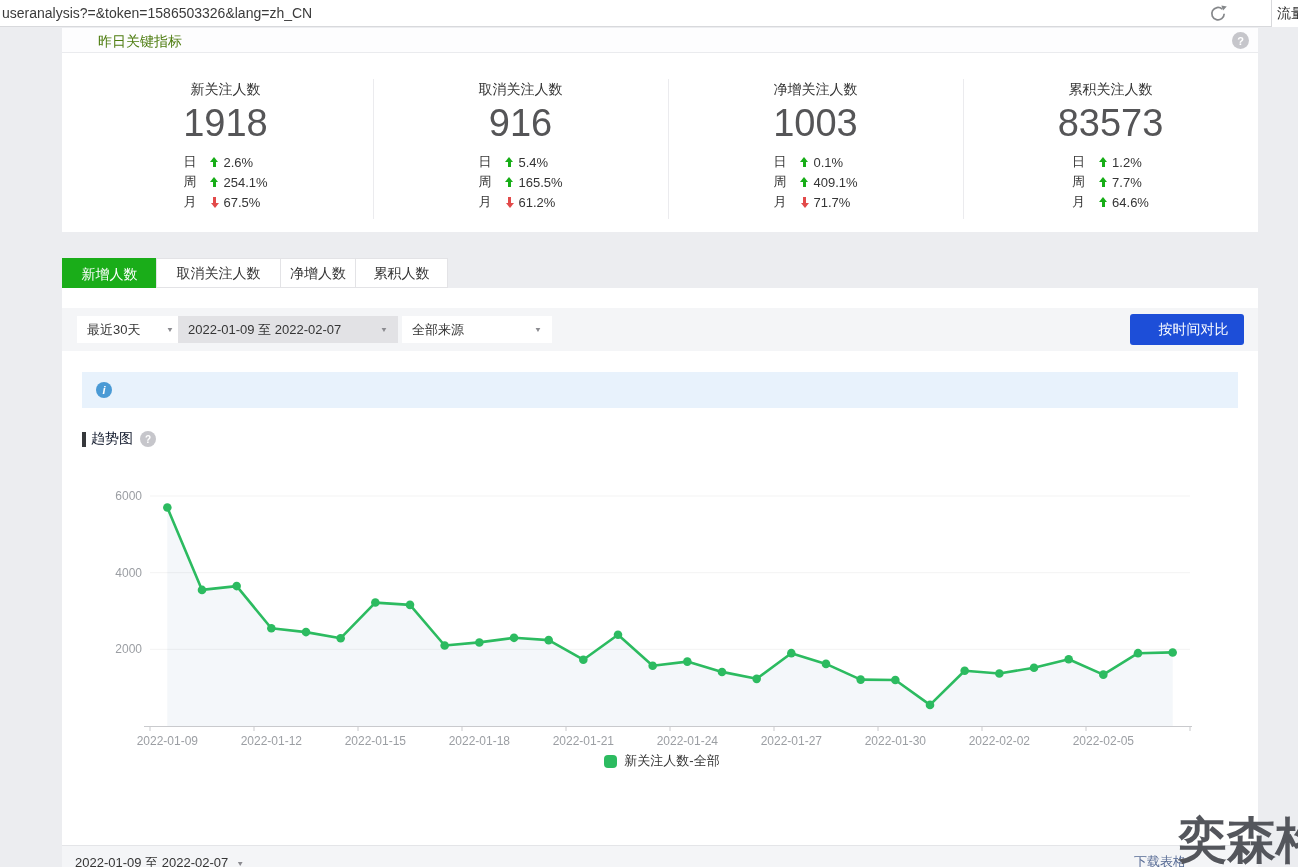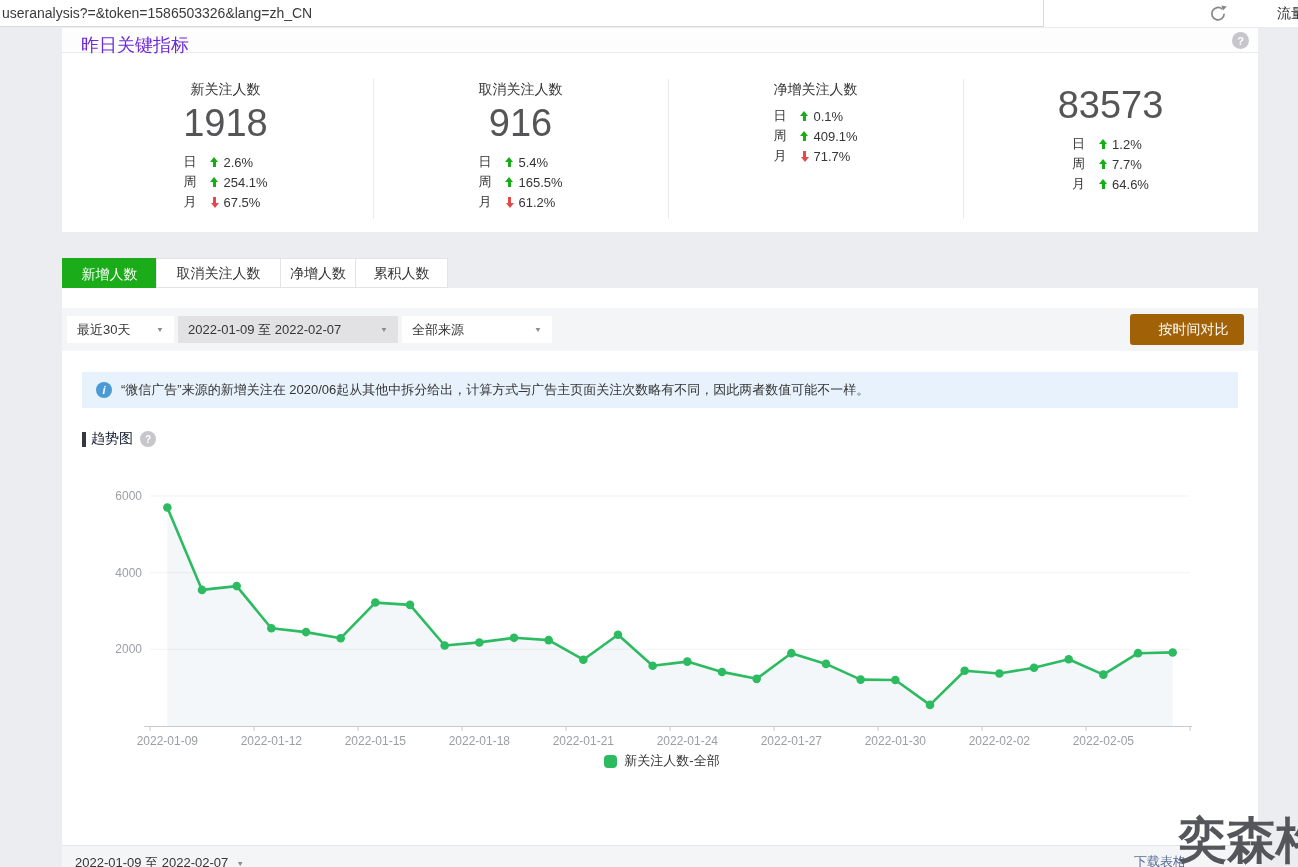--- a/index.html
+++ b/index.html
@@ -5,28 +5,28 @@
   * { margin:0; padding:0; box-sizing:border-box; }
   html,body { width:1298px; height:867px; }
   body {
     position:relative; overflow:hidden;
     background:#ecedf0;
     font-family:"Liberation Sans","DejaVu Sans",sans-serif;
     color:#353535;
   }
   
   .urlbar { position:absolute; left:0; top:0; width:1298px; height:27px; background:#fff; z-index:5; }
-  .urlbar-main { position:absolute; left:0; top:0; width:1044px; height:27px; border-bottom:1px solid #d8d9dc; border-right:1px solid #d8d9dc; background:#fff; }
+  .urlbar-main { position:absolute; left:0; top:0; width:1272px; height:27px; border-bottom:1px solid #d8d9dc; border-right:1px solid #d8d9dc; background:#fff; }
   .url-text { position:absolute; left:2px; top:5px; font-size:14px; color:#3b3b3b; white-space:nowrap; }
   .refresh { position:absolute; left:1208px; top:3px; width:20px; height:20px; cursor:pointer; }
   .urlbar-right { position:absolute; left:1277px; top:5px; font-size:14px; color:#2f2f2f; white-space:nowrap; }
   
   .metrics-panel { position:absolute; left:62px; top:28px; width:1196px; height:204px; background:#fff; }
   .panel-header { position:relative; height:25px; border-bottom:1px solid #eaebee; background:#fdfdfe; }
-  .panel-title { position:absolute; left:19px; top:5px; font-size:18px; color:#6d28d9; }
+  .panel-title { position:absolute; left:36px; top:5px; font-size:14px; color:#4d7c0f; }
   .qicon { width:17px; height:17px; border-radius:50%; background:#c6c6cb; color:#fff; font-size:11px; font-weight:bold; display:inline-flex; align-items:center; justify-content:center; cursor:pointer; flex:none; }
   .panel-header .qicon { position:absolute; right:9px; top:4px; }
   .metrics-body { display:flex; height:178px;padding-left:16px; }
   .metric-col { flex:1; text-align:center; padding-top:28px; position:relative; }
   .metric-col + .metric-col::before { content:""; position:absolute; left:0; top:26px; bottom:12px; width:1px; background:#ebebee; }
   .metric-title { font-size:14px; color:#353535; }
   .metric-value { font-size:38px; line-height:44px; color:#555557; margin-top:2px; }
   .metric-stats { display:inline-block; text-align:left; margin-top:7px; font-size:13px; color:#353535; }
   .stat-row { height:20px; display:flex; align-items:center; }
   .stat-label { width:27px; }
@@ -39,24 +39,24 @@
   .tabs { position:absolute; left:62px; top:258px; display:flex; z-index:2; }
   .tab { height:30px; line-height:28px; text-align:center; font-size:14px; background:#fff; border:1px solid #e3e3e6; color:#353535; cursor:pointer; margin-left:-1px; }
   .tab:first-child { margin-left:0; }
   .tab:nth-child(1){ width:95px; } .tab:nth-child(2){ width:125px; } .tab:nth-child(3){ width:76px; } .tab:nth-child(4){ width:93px; }
   .tab[data-active="true"] { background:#1aad19; border-color:#1aad19; color:#fff; line-height:30px; }
   
   .main-panel { position:absolute; left:62px; top:288px; width:1196px; height:557px; background:#fff; }
   .filter-row { position:absolute; left:0; top:20px; width:100%; height:43px; background:#f4f5f7; }
   .sel { position:absolute; top:8px; height:27px; background:#fff; font-size:13px; color:#353535; display:flex; align-items:center; justify-content:space-between; padding:0 10px; cursor:pointer; }
   .tri { font-size:8px; color:#8b8b90; margin-left:8px; transform:scaleY(.85); flex:none; }
-  .sel-range { left:5px; width:107px; }
+  .sel-range { left:15px; width:107px; }
   .sel-dates { left:116px; width:220px; background:#e2e2e5; }
   .sel-source { left:340px; width:150px; }
-  .compare-btn { position:absolute; right:14px; top:6px; width:114px; height:31px; background:#a16207; color:#fff; font-size:14px; border:none; border-radius:3px; cursor:pointer; font-family:inherit;padding-left:13px; }
+  .compare-btn { position:absolute; right:14px; top:6px; width:114px; height:31px; background:#1d4ed8; color:#fff; font-size:14px; border:none; border-radius:3px; cursor:pointer; font-family:inherit;padding-left:13px; }
   .info-banner { position:absolute; left:20px; top:84px; width:1156px; height:36px; background:#e8f2fc; display:flex; align-items:center; padding:0 14px; font-size:13px; color:#353535; }
   .info-icon { width:16px; height:16px; border-radius:50%; background:#4a9ad5; color:#fff; font-size:11px; font-style:italic; font-weight:bold; display:inline-flex; align-items:center; justify-content:center; margin-right:9px; flex:none; }
   .trend-header { position:absolute; left:20px; top:142px; display:flex; align-items:center; }
   .trend-bar { width:4px; height:15px; background:#36383b; margin-right:5px; }
   .trend-title { font-size:14px; color:#0f172a; }
   .trend-header .qicon { width:16px; height:16px; margin-left:7px; font-size:10px; }
   #trend-svg { position:absolute; left:40px; top:192px; }
   .axis-label { font-size:12px; fill:#9b9ea3; font-family:"Liberation Sans","DejaVu Sans",sans-serif; }
   .legend { position:absolute; left:40px; top:464px; width:1120px; display:flex; align-items:center; justify-content:center; }
   .legend-dot { width:13px; height:13px; border-radius:4px; background:#2cbb60; margin-right:7px; cursor:pointer; }
@@ -129,40 +129,42 @@
         <div class="stat-row">
             <span class="stat-label">月</span>
             <span class="arrow" data-dir="down"></span>
             <span class="stat-value">61.2%</span>
           </div>
       </div>
     </div>
 
     <div class="metric-col">
       <div class="metric-title">净增关注人数</div>
+      <div class="metric-value">1003</div>
       <div class="metric-stats">
         <div class="stat-row">
             <span class="stat-label">日</span>
             <span class="arrow" data-dir="up"></span>
             <span class="stat-value">0.1%</span>
           </div>
         <div class="stat-row">
             <span class="stat-label">周</span>
             <span class="arrow" data-dir="up"></span>
             <span class="stat-value">409.1%</span>
           </div>
         <div class="stat-row">
             <span class="stat-label">月</span>
             <span class="arrow" data-dir="down"></span>
             <span class="stat-value">71.7%</span>
           </div>
       </div>
     </div>
 
     <div class="metric-col">
+      <div class="metric-title">累积关注人数</div>
       <div class="metric-value">83573</div>
       <div class="metric-stats">
         <div class="stat-row">
             <span class="stat-label">日</span>
             <span class="arrow" data-dir="up"></span>
             <span class="stat-value">1.2%</span>
           </div>
         <div class="stat-row">
             <span class="stat-label">周</span>
             <span class="arrow" data-dir="up"></span>
@@ -198,21 +200,20 @@
     </div>
     <div class="sel sel-source">
       <span>全部来源</span>
       <span class="tri">▼</span>
     </div>
     <button class="compare-btn">按时间对比</button>
   </div>
 
   <div class="info-banner">
     <span class="info-icon">i</span>
-    <span>“微信广告”来源的新增关注在 2020/06起从其他中拆分给出，计算方式与广告主页面关注次数略有不同，因此两者数值可能不一样。</span>
   </div>
 
   <div class="trend-header">
     <span class="trend-bar"></span>
     <span class="trend-title">趋势图</span>
     <span class="qicon">?</span>
   </div>
 
   <svg id="trend-svg" width="1120" height="300" viewBox="0 0 1120 300">
       <path d="M65.3 27.5 L100.0 109.9 L134.7 106.1 L169.3 148.3 L204.0 152.1 L238.7 158.2 L273.3 122.6 L308.0 124.9 L342.7 165.5 L377.3 162.4 L412.0 157.8 L446.7 160.1 L481.3 179.7 L516.0 154.8 L550.7 185.8 L585.3 181.6 L620.0 191.9 L654.7 198.8 L689.3 173.2 L724.0 183.9 L758.7 199.6 L793.3 200.0 L828.0 224.9 L862.7 190.8 L897.3 193.5 L932.0 187.7 L966.7 179.3 L1001.3 194.6 L1036.0 173.2 L1070.7 172.4 L1070.7 246 L65.3 246 Z" fill="#f4f7fa"></path>

